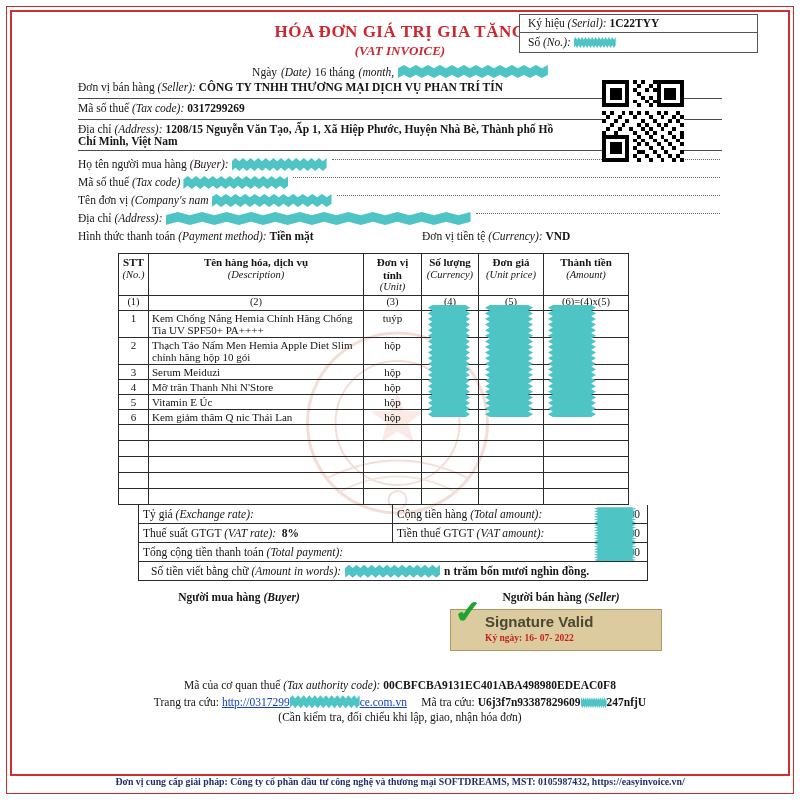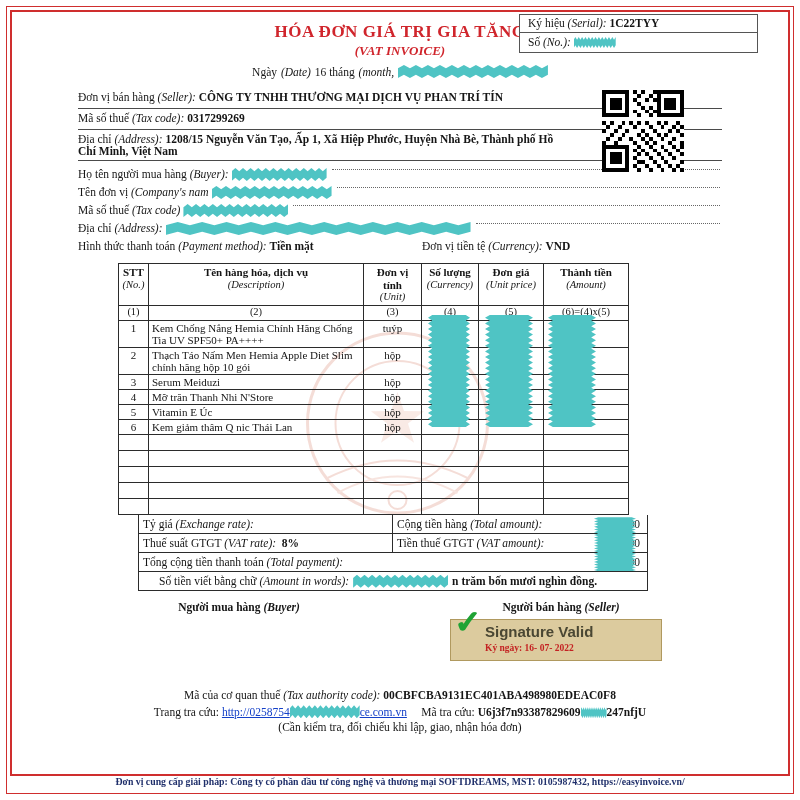--- a/index.html
+++ b/index.html
@@ -22,21 +22,21 @@
   .serial-row{padding:2px 8px 3px 8px;border-bottom:1px solid #555;}
   .serial-row2{padding:3px 8px 4px 8px;}
 
   
   .redact{display:inline-block;background:#4fc4c4;height:13px;vertical-align:-2px;
     clip-path:polygon(0% 25%,4% 0%,8% 25%,12% 0%,16% 25%,20% 0%,24% 25%,28% 0%,32% 25%,36% 0%,40% 25%,44% 0%,48% 25%,52% 0%,56% 25%,60% 0%,64% 25%,68% 0%,72% 25%,76% 0%,80% 25%,84% 0%,88% 25%,92% 0%,96% 25%,100% 0%,100% 75%,96% 100%,92% 75%,88% 100%,84% 75%,80% 100%,76% 75%,72% 100%,68% 75%,64% 100%,60% 75%,56% 100%,52% 75%,48% 100%,44% 75%,40% 100%,36% 75%,32% 100%,28% 75%,24% 100%,20% 75%,16% 100%,12% 75%,8% 100%,4% 75%,0% 100%);}
   .stampv{position:absolute;background:#4fc4c4;z-index:3;
     clip-path:polygon(10% 0%,90% 0%,100% 2.5%,90% 5%,100% 7.5%,90% 10%,100% 12.5%,90% 15%,100% 17.5%,90% 20%,100% 22.5%,90% 25%,100% 27.5%,90% 30%,100% 32.5%,90% 35%,100% 37.5%,90% 40%,100% 42.5%,90% 45%,100% 47.5%,90% 50%,100% 52.5%,90% 55%,100% 57.5%,90% 60%,100% 62.5%,90% 65%,100% 67.5%,90% 70%,100% 72.5%,90% 75%,100% 77.5%,90% 80%,100% 82.5%,90% 85%,100% 87.5%,90% 90%,100% 92.5%,90% 95%,100% 97.5%,90% 100%,10% 100%,0% 97.5%,10% 95%,0% 92.5%,10% 90%,0% 87.5%,10% 85%,0% 82.5%,10% 80%,0% 77.5%,10% 75%,0% 72.5%,10% 70%,0% 67.5%,10% 65%,0% 62.5%,10% 60%,0% 57.5%,10% 55%,0% 52.5%,10% 50%,0% 47.5%,10% 45%,0% 42.5%,10% 40%,0% 37.5%,10% 35%,0% 32.5%,10% 30%,0% 27.5%,10% 25%,0% 22.5%,10% 20%,0% 17.5%,10% 15%,0% 12.5%,10% 10%,0% 7.5%,10% 5%,0% 2.5%);}
 
   
-  .seller{position:relative;margin-top:10px;}
+  .seller{position:relative;margin-top:0;}
   .srow{border-bottom:1px solid #4a4a4a;padding:3px 150px 3px 0;min-height:14px;}
   .qr{position:absolute;right:38px;top:2px;width:82px;height:82px;background:#fff;z-index:2;}
 
   
   .buyer{margin-top:7px;}
   .brow{display:flex;align-items:flex-start;min-height:16px;margin-top:2px;}
   .brow .lbl{white-space:nowrap;}
   .dots{flex:1;border-bottom:1px dotted #666;height:1px;margin:0 2px 3px 2px;}
   .brow .redact{margin:0 3px;}
   .pay-right{width:300px;}
@@ -56,21 +56,21 @@
   .stamp-amt{left:430px;top:52px;width:48px;height:112px;}
 
   
   .totals{position:relative;margin-left:60px;width:510px;font-size:11.5px;}
   .trow{display:flex;border:1px solid #2b2b2b;border-top:none;min-height:19px;align-items:center;box-sizing:border-box;}
   .tcell{padding:2px 4px;box-sizing:border-box;display:flex;align-items:center;}
   .tcell.left{width:50%;border-right:1px solid #2b2b2b;align-self:stretch;}
   .tcell.right{flex:1;}
   .tail{margin-left:auto;padding-right:3px;}
   .vstamp{right:12px;top:2px;width:42px;height:54px;}
-  .wordrow{padding:2px 20px;}
+  .wordrow{padding:2px 12px;}
   .wordrow .redact{margin:0 4px;}
 
   
   .signames{display:flex;margin-top:10px;font-weight:bold;}
   .signames div{width:50%;text-align:center;}
   .sigarea{position:relative;height:74px;}
   .sigbox{position:absolute;left:372px;top:6px;width:212px;background:#dccb9e;border:1px solid #b0995f;padding:3px 6px 5px 34px;box-sizing:border-box;}
   .check-icon{position:absolute;left:3px;top:-14px;color:#1fa335;font-size:32px;font-weight:bold;line-height:1;text-shadow:1px 0 0 #1fa335;}
   .sigvalid{color:#4a4733;font-size:15px;font-weight:bold;font-family:"Liberation Sans",sans-serif;}
   .sigred{color:#c42222;font-size:9.5px;font-weight:bold;line-height:1.3;margin-top:2px;}
@@ -259,27 +259,27 @@
     </div>
   </div>
 
   <div class="buyer">
     <div class="brow">
       <span class="lbl"><span>Họ tên người mua hàng</span> <i>(Buyer):</i></span>
       <span class="redact" style="width:95px"></span>
       <span class="dots"></span>
     </div>
     <div class="brow">
+      <span class="lbl"><span>Mã số thuế</span> <i>(Tax code)</i></span>
+      <span class="redact" style="width:105px"></span>
+      <span class="dots"></span>
+    </div>
+    <div class="brow">
       <span class="lbl"><span>Tên đơn vị</span> <i>(Company's nam</i></span>
       <span class="redact" style="width:120px"></span>
-      <span class="dots"></span>
-    </div>
-    <div class="brow">
-      <span class="lbl"><span>Mã số thuế</span> <i>(Tax code)</i></span>
-      <span class="redact" style="width:105px"></span>
       <span class="dots"></span>
     </div>
     <div class="brow">
       <span class="lbl"><span>Địa chỉ</span> <i>(Address):</i></span>
       <span class="redact" style="width:305px"></span>
       <span class="dots"></span>
     </div>
     <div class="brow">
       <span class="lbl"><span>Hình thức thanh toán</span> <i>(Payment method):</i>
         <b>Tiền mặt</b></span>
@@ -473,21 +473,21 @@
       <div class="sigred">Ký ngày: 16- 07- 2022</div>
     </div>
   </div>
 
   <div class="cline authline">
     <span><span>Mã của cơ quan thuế</span> <i>(Tax authority code):</i></span>
     <b>00CBFCBA9131EC401ABA498980EDEAC0F8</b>
   </div>
   <div class="cline">
     <span>Trang tra cứu:</span>
-    <a class="link" href="#">http://0258754</a><span class="redact" style="width:70px"></span><a class="link" href="#">ce.com.vn</a>
+    <a class="link" href="#">http://0317299</a><span class="redact" style="width:70px"></span><a class="link" href="#">ce.com.vn</a>
     &nbsp;&nbsp;&nbsp;
     <span>Mã tra cứu:</span>
     <b>U6j3f7n93387829609</b><span class="redact" style="width:26px;height:11px"></span><b>247nfjU</b>
   </div>
   <div class="cline note">(Cần kiểm tra, đối chiếu khi lập, giao, nhận hóa đơn)</div>
 
 </div>
 
 <div class="footer">Đơn vị cung cấp giải pháp: Công ty cổ phần đầu tư công nghệ và thương mại SOFTDREAMS, MST: 0105987432, https://easyinvoice.vn/</div>
 

